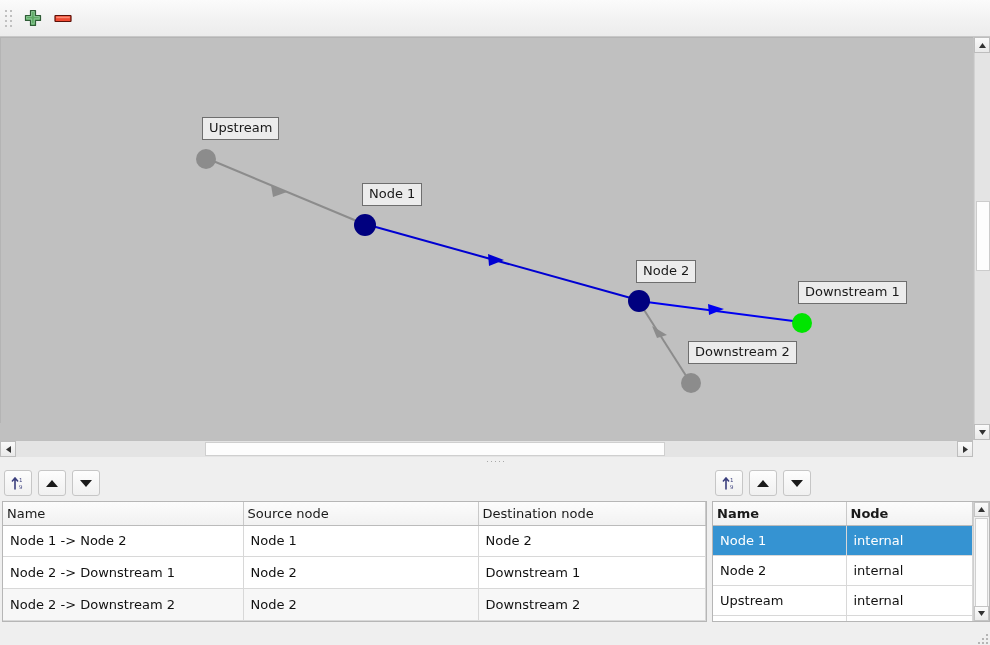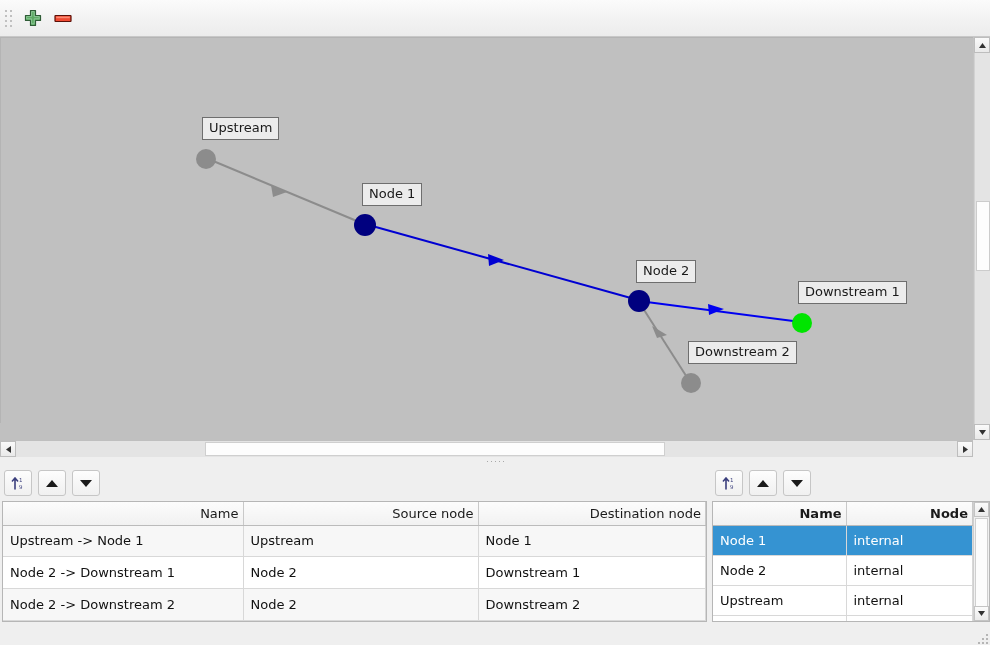--- a/index.html
+++ b/index.html
@@ -251,21 +251,21 @@
     table-layout: fixed;
   }
   table.grid th {
     background: linear-gradient(to bottom,#fcfcfc,#f1f1f1);
     border-right: 1px solid #c9c9c9;
     border-bottom: 1px solid #bbbbbb;
     font-weight: normal;
     font-size: 13px;
     height: 23px;
     color: #1a1a1a;
-    text-align: right;
+    text-align: left;
     padding: 0 4px;
     box-sizing: border-box;
   }
   table.grid.bold-head th { font-weight: bold; }
   table.grid td {
     border-right: 1px solid #d8d8d8;
     border-bottom: 1px solid #d8d8d8;
     height: 30px;
     font-size: 13px;
     padding: 0 7px;
@@ -480,24 +480,24 @@
               <col>
             </colgroup>
           <thead>
             <tr>
               <th>Name</th>
               <th>Source node</th>
               <th>Destination node</th>
             </tr>
           </thead>
           <tbody>
-            <tr class="alt">
-              <td>Upstream -&gt; Node 1</td>
-              <td>Upstream</td>
+            <tr>
+              <td>Node 1 -&gt; Node 2</td>
               <td>Node 1</td>
+              <td>Node 2</td>
             </tr>
             <tr>
               <td>Node 2 -&gt; Downstream 1</td>
               <td>Node 2</td>
               <td>Downstream 1</td>
             </tr>
             <tr class="alt">
               <td>Node 2 -&gt; Downstream 2</td>
               <td>Node 2</td>
               <td>Downstream 2</td>

